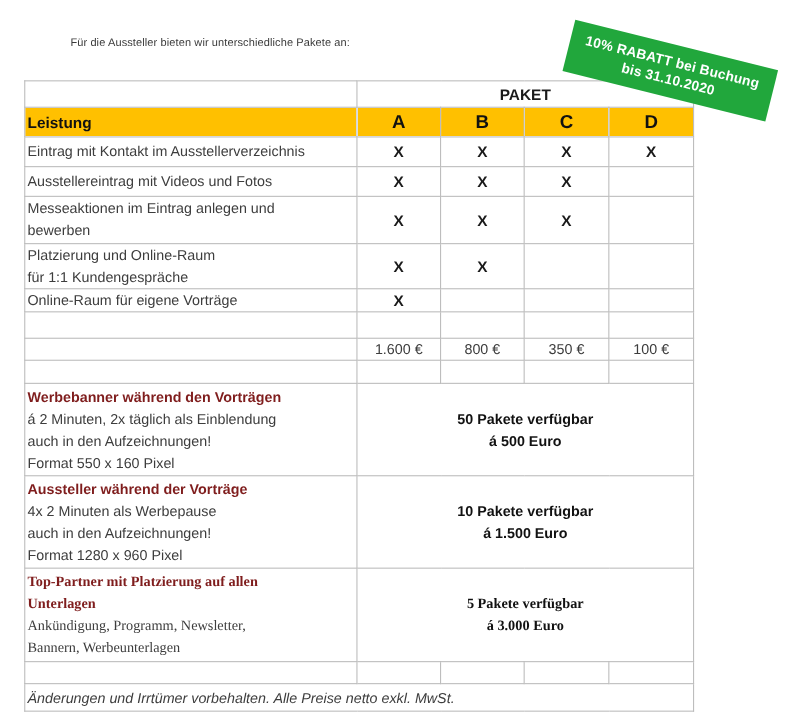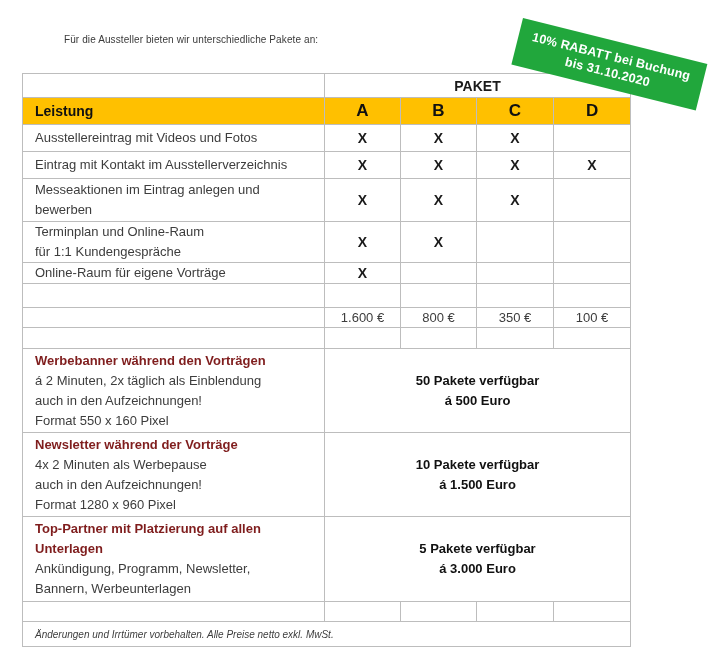--- a/index.html
+++ b/index.html
@@ -21,43 +21,43 @@
   .ribbon span {
     color:#ffffff; font-weight:bold; font-size:12.5px; line-height:16px;
     white-space:nowrap; letter-spacing:0.2px;
   }
   table.pkg {
     position:absolute; left:22px; top:73px; width:608px;
     border-collapse:collapse; table-layout:fixed;
   }
   .pkg td {
     border:1px solid #bdbdbd; font-size:13px; color:#3d3d3d;
-    vertical-align:middle; padding:0 12px; overflow:hidden;
+    vertical-align:middle; padding:0 2px; overflow:hidden;
   }
   .pkg .c { text-align:center; padding:0 4px; }
   .pkg .paket-cell { font-weight:bold; color:#1a1a1a; font-size:14px; height:24px; }
   .pkg .head td { height:27px; background:#FFC000; color:#111111; }
   .pkg .leistung { font-weight:bold; font-size:14px; }
   .pkg .colhead { font-weight:bold; font-size:17px; text-align:center; }
   .pkg .mark { font-weight:bold; font-size:14px; color:#1a1a1a; text-align:center; }
   .pkg .h27 td { height:27px; }
   .pkg .h43 td { height:43px; }
   .pkg .h37 td { height:37px; }
   .pkg .h29 td { height:16px; }
   .pkg .h24 td { height:24px; }
   .pkg .h20 td { height:20px; }
   .pkg .h21 td { height:21px; }
   .pkg .price td { height:20px; text-align:center;margin-left:33px; }
   .pkg .sec td { height:84px; vertical-align:middle; }
-  .pkg .sec3 td { height:85px; }
+  .pkg .sec3 td { height:85px;font-family:Liberation Serif, serif; }
   .lines { display:block; white-space:pre-line; line-height:20px; }
   .sec-title { display:block; white-space:pre-line; font-weight:bold; color:#7f1d1d; line-height:20px; }
   .avail { text-align:center;margin-top:32px; }
   .avail span { display:block; font-weight:bold; color:#111111; line-height:20px; }
-  .pkg .footer td { height:25px; font-style:italic; font-size:10px; color:#3d3d3d; }
+  .pkg .footer td { height:25px; font-style:italic; font-size:13px; color:#3d3d3d; }
 </style>
 </head>
 <body>
 
 <div class="page">
 
   <p class="intro">Für die Aussteller bieten wir unterschiedliche Pakete an:</p>
 
   <div class="ribbon" style="background: rgb(33, 167, 60);">
     <span>10% RABATT bei Buchung</span>
@@ -82,52 +82,52 @@
     <tr class="head">
       <td class="leistung" style="background: rgb(255, 192, 0);">Leistung</td>
       <td class="colhead" style="background: rgb(255, 192, 0);">A</td>
       <td class="colhead" style="background: rgb(255, 192, 0);">B</td>
       <td class="colhead" style="background: rgb(255, 192, 0);">C</td>
       <td class="colhead" style="background: rgb(255, 192, 0);">D</td>
     </tr>
 
     <tr class="h27">
       <td>
+            <span class="lines">Eintrag mit Kontakt im Ausstellerverzeichnis</span>
+          </td>
+      <td class="mark">X</td>
+      <td class="mark">X</td>
+      <td class="mark">X</td>
+      <td class="mark">X</td>
+    </tr>
+
+    <tr class="h27">
+      <td>
             <span class="lines">Ausstellereintrag mit Videos und Fotos</span>
           </td>
       <td class="mark">X</td>
       <td class="mark">X</td>
       <td class="mark">X</td>
       <td class="mark"></td>
-    </tr>
-
-    <tr class="h27">
-      <td>
-            <span class="lines">Eintrag mit Kontakt im Ausstellerverzeichnis</span>
-          </td>
-      <td class="mark">X</td>
-      <td class="mark">X</td>
-      <td class="mark">X</td>
-      <td class="mark">X</td>
     </tr>
 
     <tr class="h43">
       <td>
             <span class="lines">Messeaktionen im Eintrag anlegen und
 bewerben</span>
           </td>
       <td class="mark">X</td>
       <td class="mark">X</td>
       <td class="mark">X</td>
       <td class="mark"></td>
     </tr>
 
     <tr class="h37">
       <td>
-            <span class="lines">Terminplan und Online-Raum
+            <span class="lines">Platzierung und Online-Raum
 für 1:1 Kundengespräche</span>
           </td>
       <td class="mark">X</td>
       <td class="mark">X</td>
       <td class="mark"></td>
       <td class="mark"></td>
     </tr>
 
     <tr class="h29">
       <td>
@@ -171,21 +171,21 @@
 Format 550 x 160 Pixel</span>
       </td>
       <td colspan="4" class="avail">
         <span>50 Pakete verfügbar</span>
         <span>á 500 Euro</span>
       </td>
     </tr>
 
     <tr class="sec">
       <td>
-        <span class="sec-title">Newsletter während der Vorträge</span>
+        <span class="sec-title">Aussteller während der Vorträge</span>
         <span class="lines">4x 2 Minuten als Werbepause
 auch in den Aufzeichnungen!
 Format 1280 x 960 Pixel</span>
       </td>
       <td colspan="4" class="avail">
         <span>10 Pakete verfügbar</span>
         <span>á 1.500 Euro</span>
       </td>
     </tr>
 

